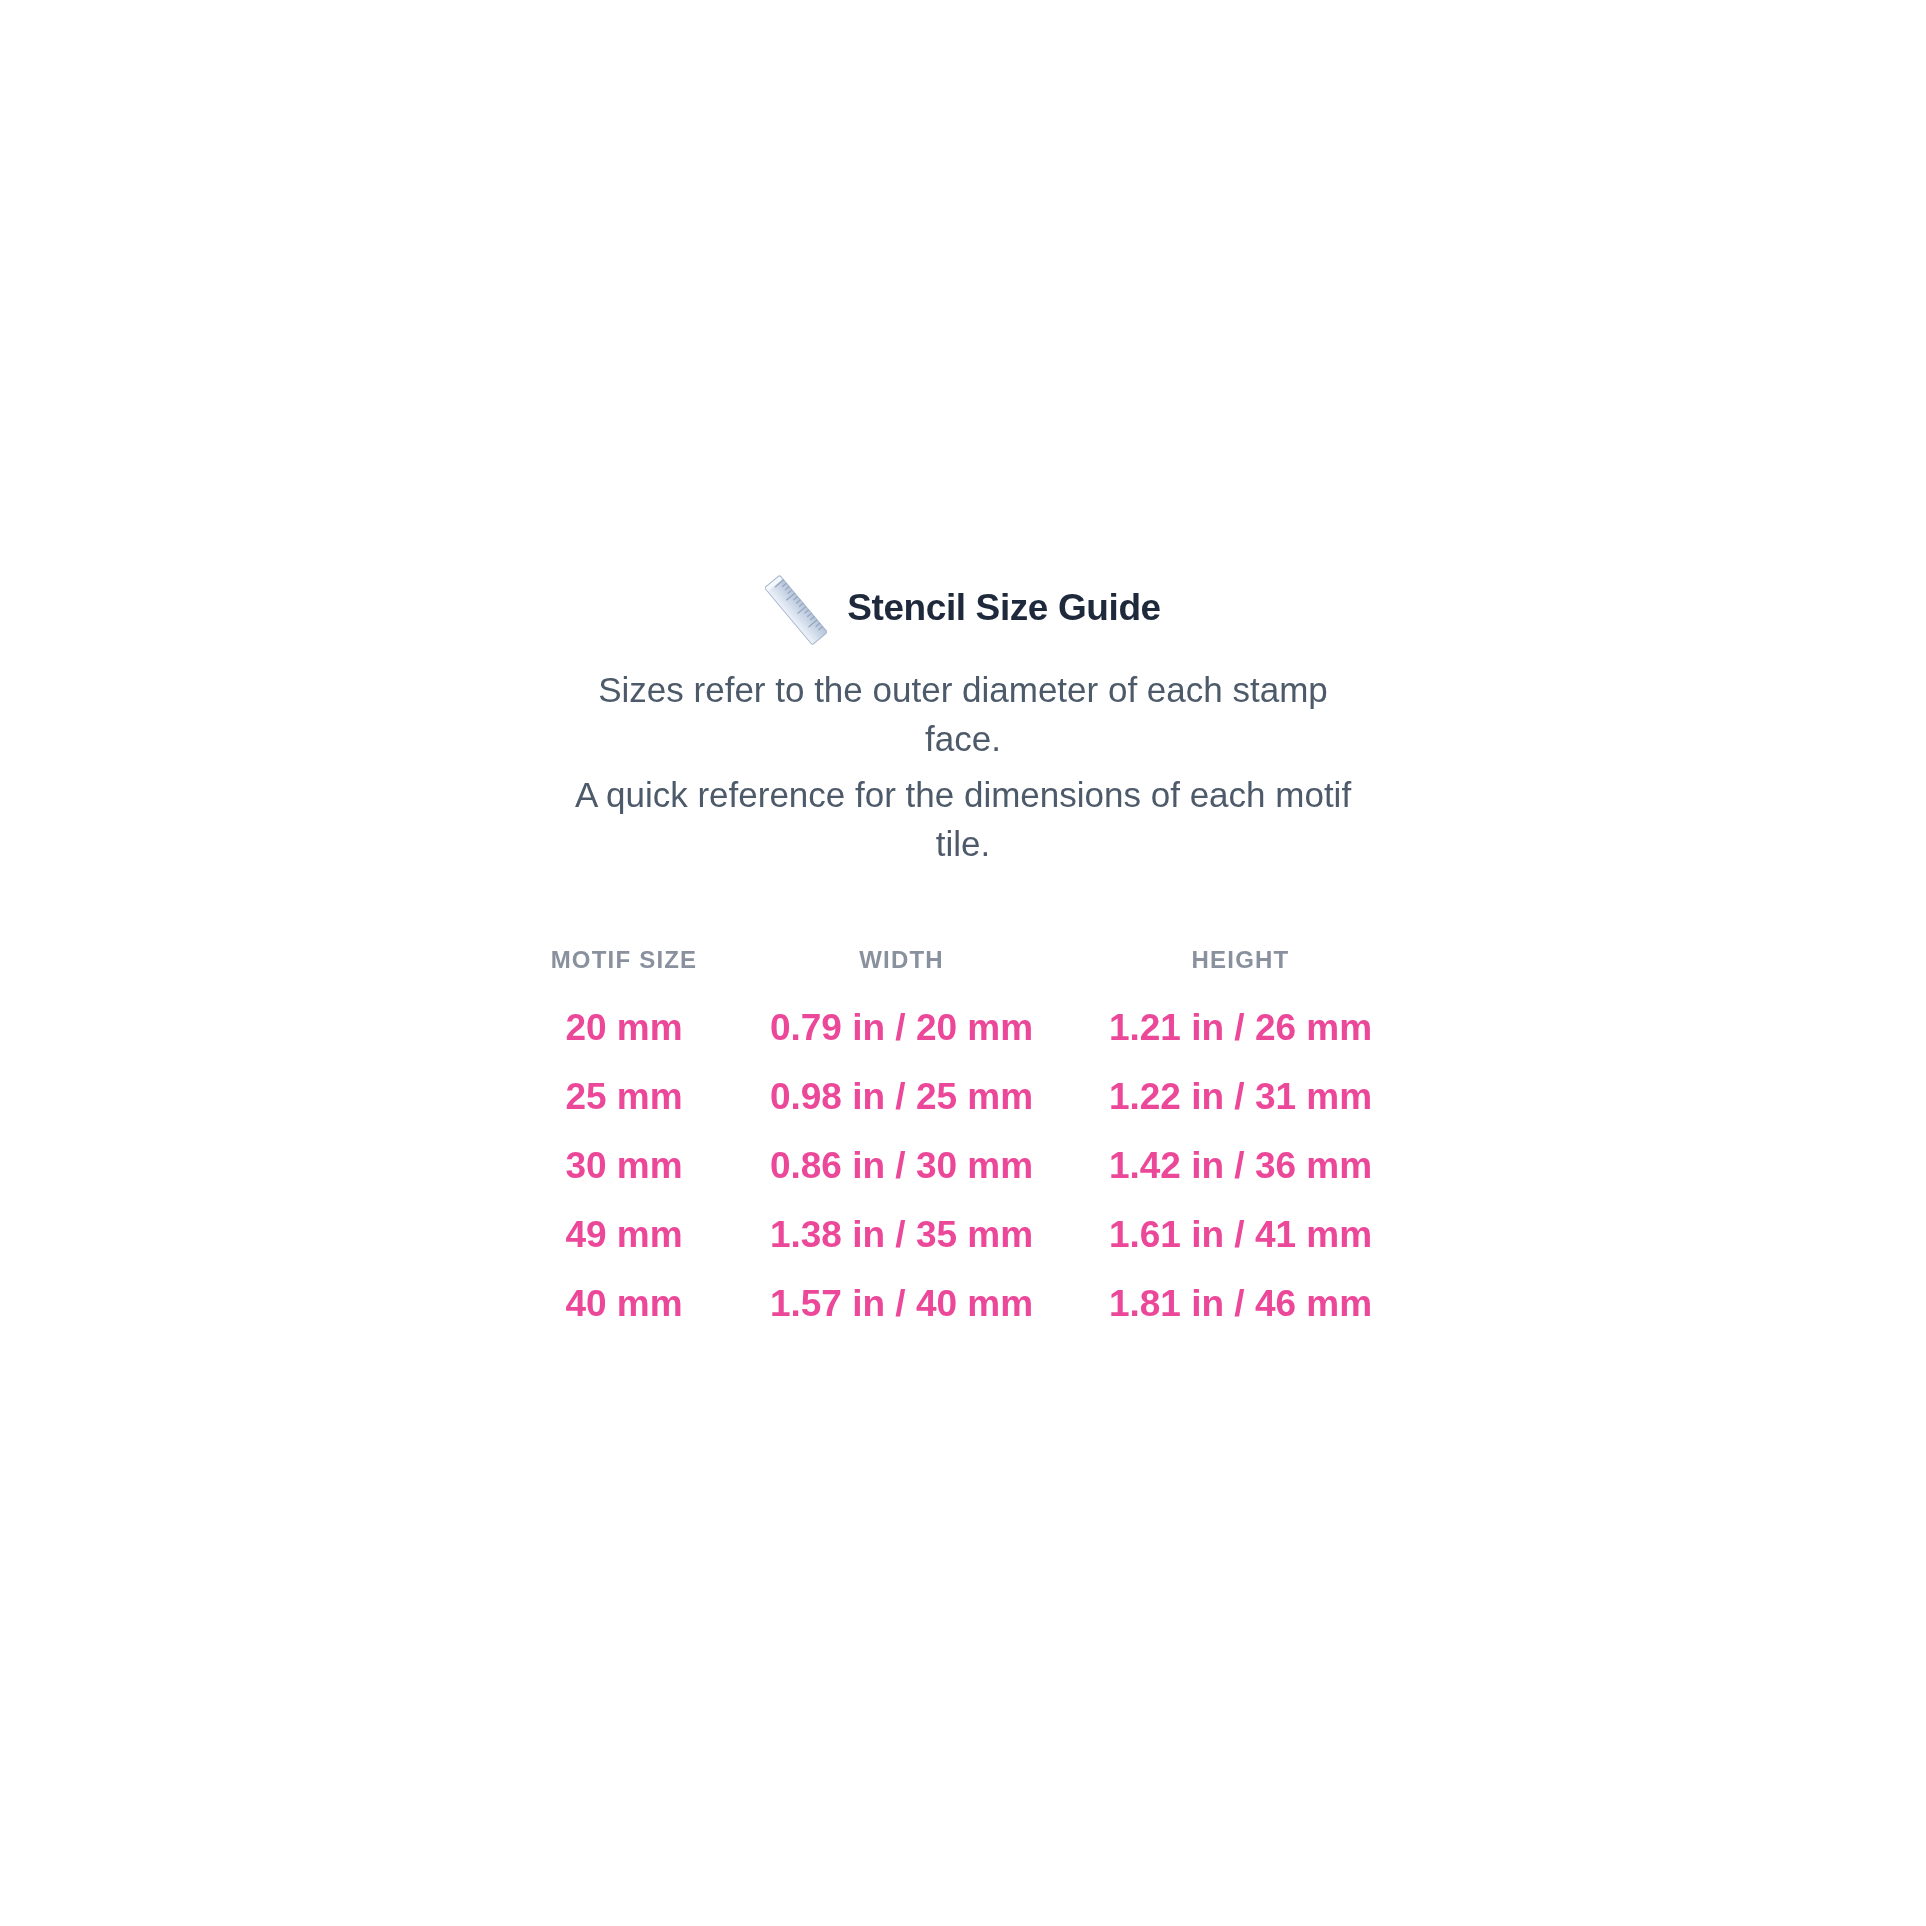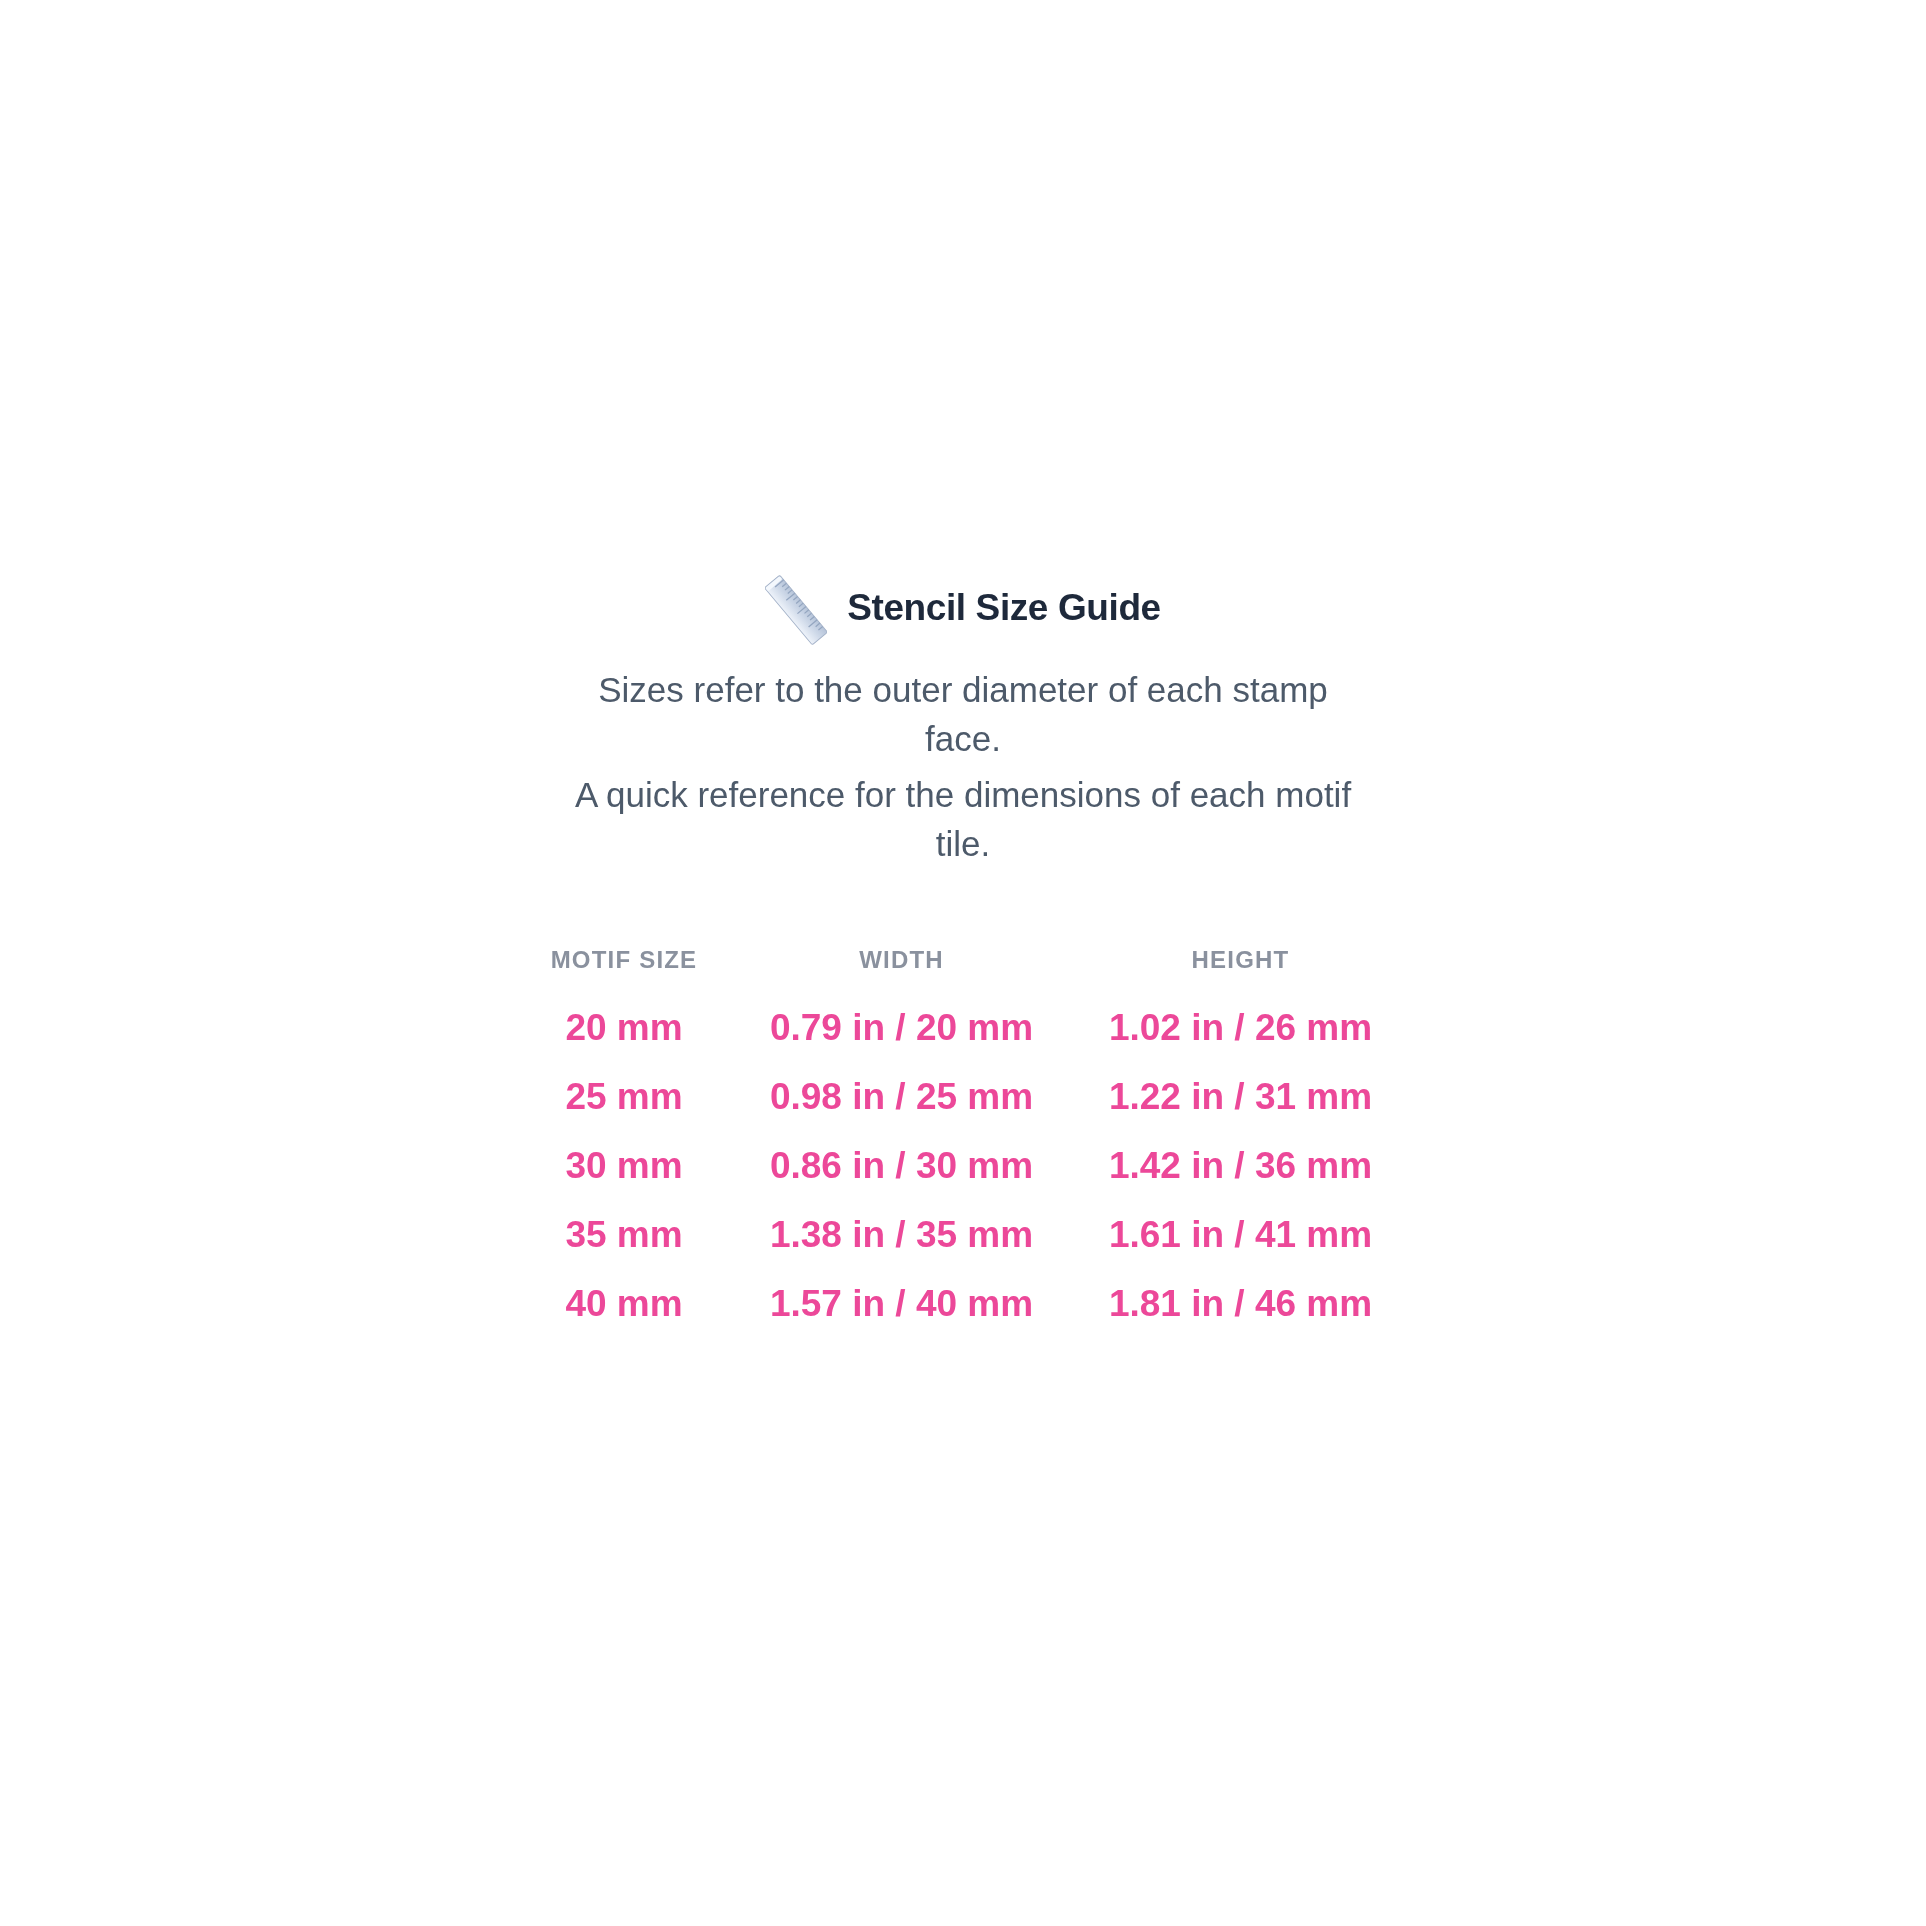--- a/index.html
+++ b/index.html
@@ -116,34 +116,34 @@
   <div class="size-table">
     <div class="t-head">
       <div class="th">MOTIF SIZE</div>
       <div class="th">WIDTH</div>
       <div class="th">HEIGHT</div>
     </div>
     <div class="t-body">
       <div class="t-row">
         <div class="td">20 mm</div>
         <div class="td">0.79 in / 20 mm</div>
-        <div class="td">1.02 in / 26 mm</div>
+        <div class="td">1.21 in / 26 mm</div>
       </div>
       <div class="t-row">
         <div class="td">25 mm</div>
         <div class="td">0.98 in / 25 mm</div>
         <div class="td">1.22 in / 31 mm</div>
       </div>
       <div class="t-row">
         <div class="td">30 mm</div>
         <div class="td">0.86 in / 30 mm</div>
         <div class="td">1.42 in / 36 mm</div>
       </div>
       <div class="t-row">
-        <div class="td">35 mm</div>
+        <div class="td">49 mm</div>
         <div class="td">1.38 in / 35 mm</div>
         <div class="td">1.61 in / 41 mm</div>
       </div>
       <div class="t-row">
         <div class="td">40 mm</div>
         <div class="td">1.57 in / 40 mm</div>
         <div class="td">1.81 in / 46 mm</div>
       </div>
     </div>
   </div>

